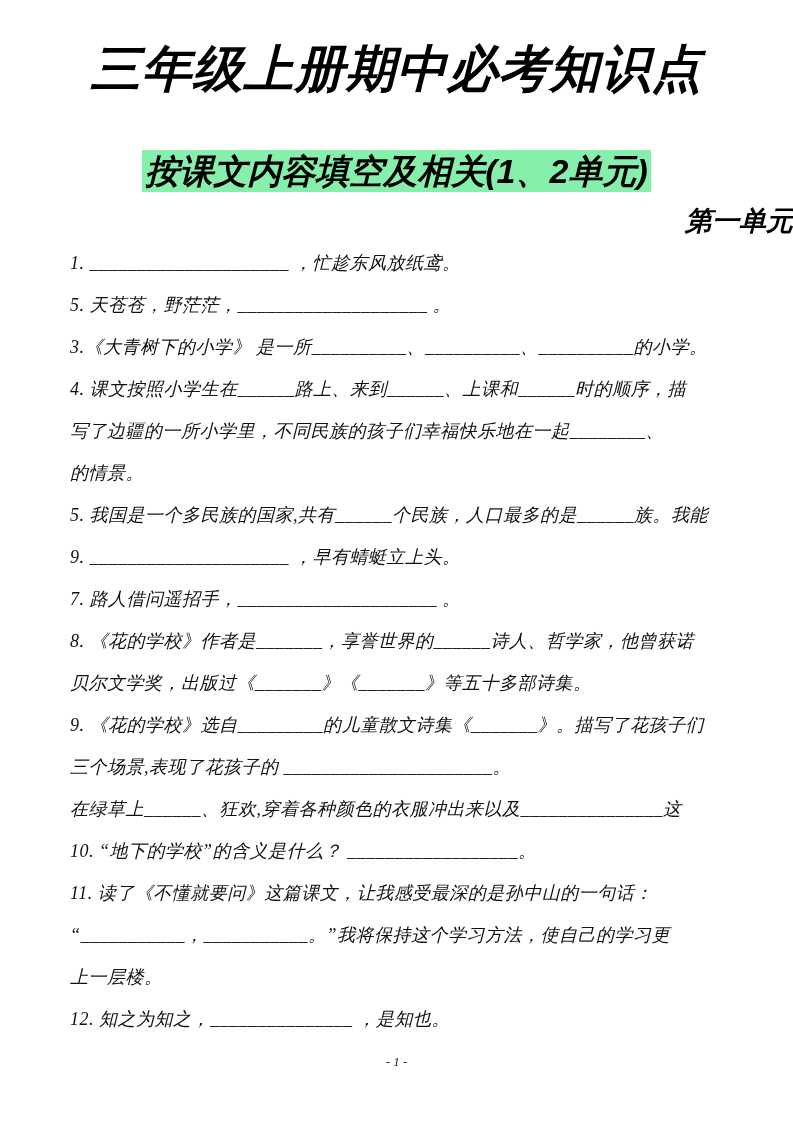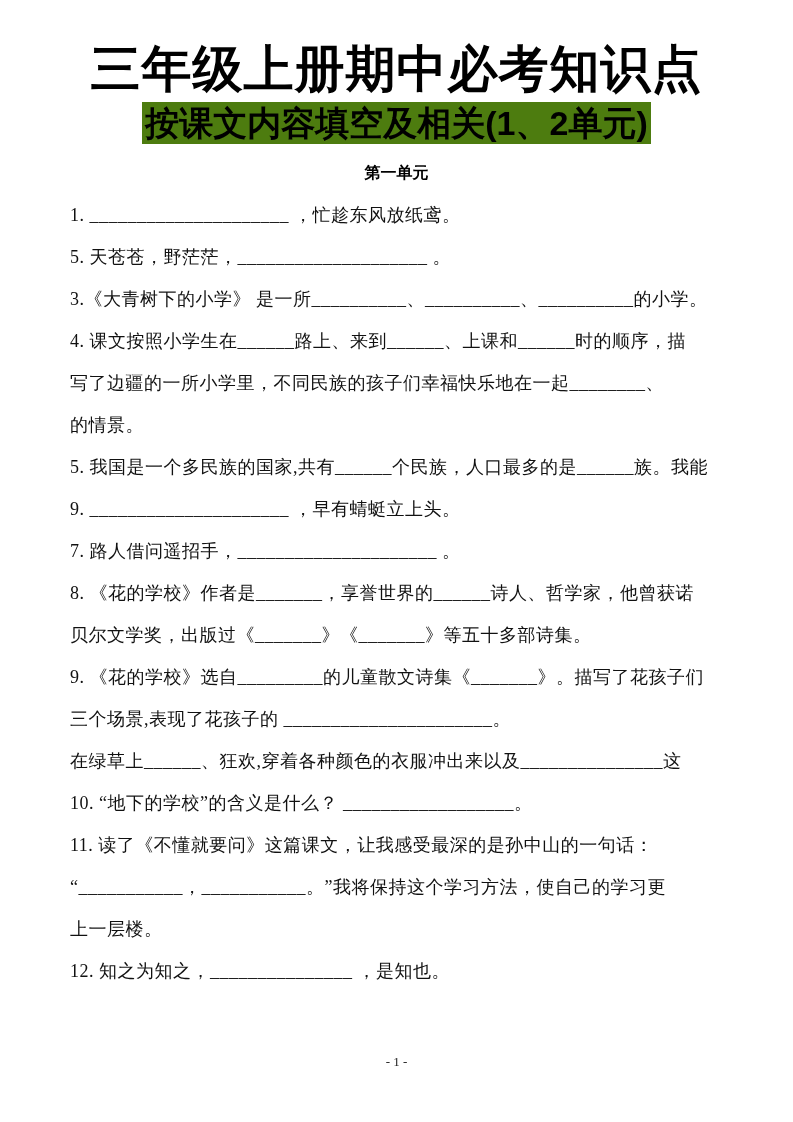--- a/index.html
+++ b/index.html
@@ -1,15 +1,15 @@
 <!DOCTYPE html>
 <html><head>
 <meta charset="utf-8">
 <style>
-  * { margin: 0; padding: 0; box-sizing: border-box; }
+  * { margin: 0; padding: 0; box-sizing: border-box; font-style: italic; }
 
   html, body {
     background: #ffffff;
   }
 
   .page {
     position: relative;
     width: 793px;
     height: 1122px;
     background: #ffffff;
@@ -42,24 +42,24 @@
     font-family: "Liberation Sans", "DejaVu Sans", sans-serif;
     font-weight: 700;
     font-size: 34px;
     line-height: 42px;
     padding: 0 3px;
     color: #000000;
     white-space: pre;
   }
 
   .section-header {
-    text-align: center;
+    text-align: right;
     margin-top: 9px;
     font-weight: 700;
-    font-size: 16px;
+    font-size: 27px;
     line-height: 26px;
     color: #000000;
     white-space: pre;
   }
 
   .content {
     margin: 8px 50px 0 70px;
     font-size: 18px;
     color: #111111;
   }
@@ -84,21 +84,21 @@
   }
 </style>
 </head>
 <body>
 
 <div class="page">
 
   <div class="doc-title">三年级上册期中必考知识点</div>
 
   <div class="doc-subtitle-row">
-    <span class="doc-subtitle" style="background: #4d7c0f;">按课文内容填空及相关(1、2单元)</span>
+    <span class="doc-subtitle" style="background: #86efac; margin-top: 48px;">按课文内容填空及相关(1、2单元)</span>
   </div>
 
   <div class="section-header">第一单元</div>
 
   <div class="content" id="question-list">
       <div class="question-item">
         <div class="q-line">1. _____________________ ，忙趁东风放纸鸢。</div>
       </div>
       <div class="question-item">
         <div class="q-line">5. 天苍苍，野茫茫，____________________ 。</div>

